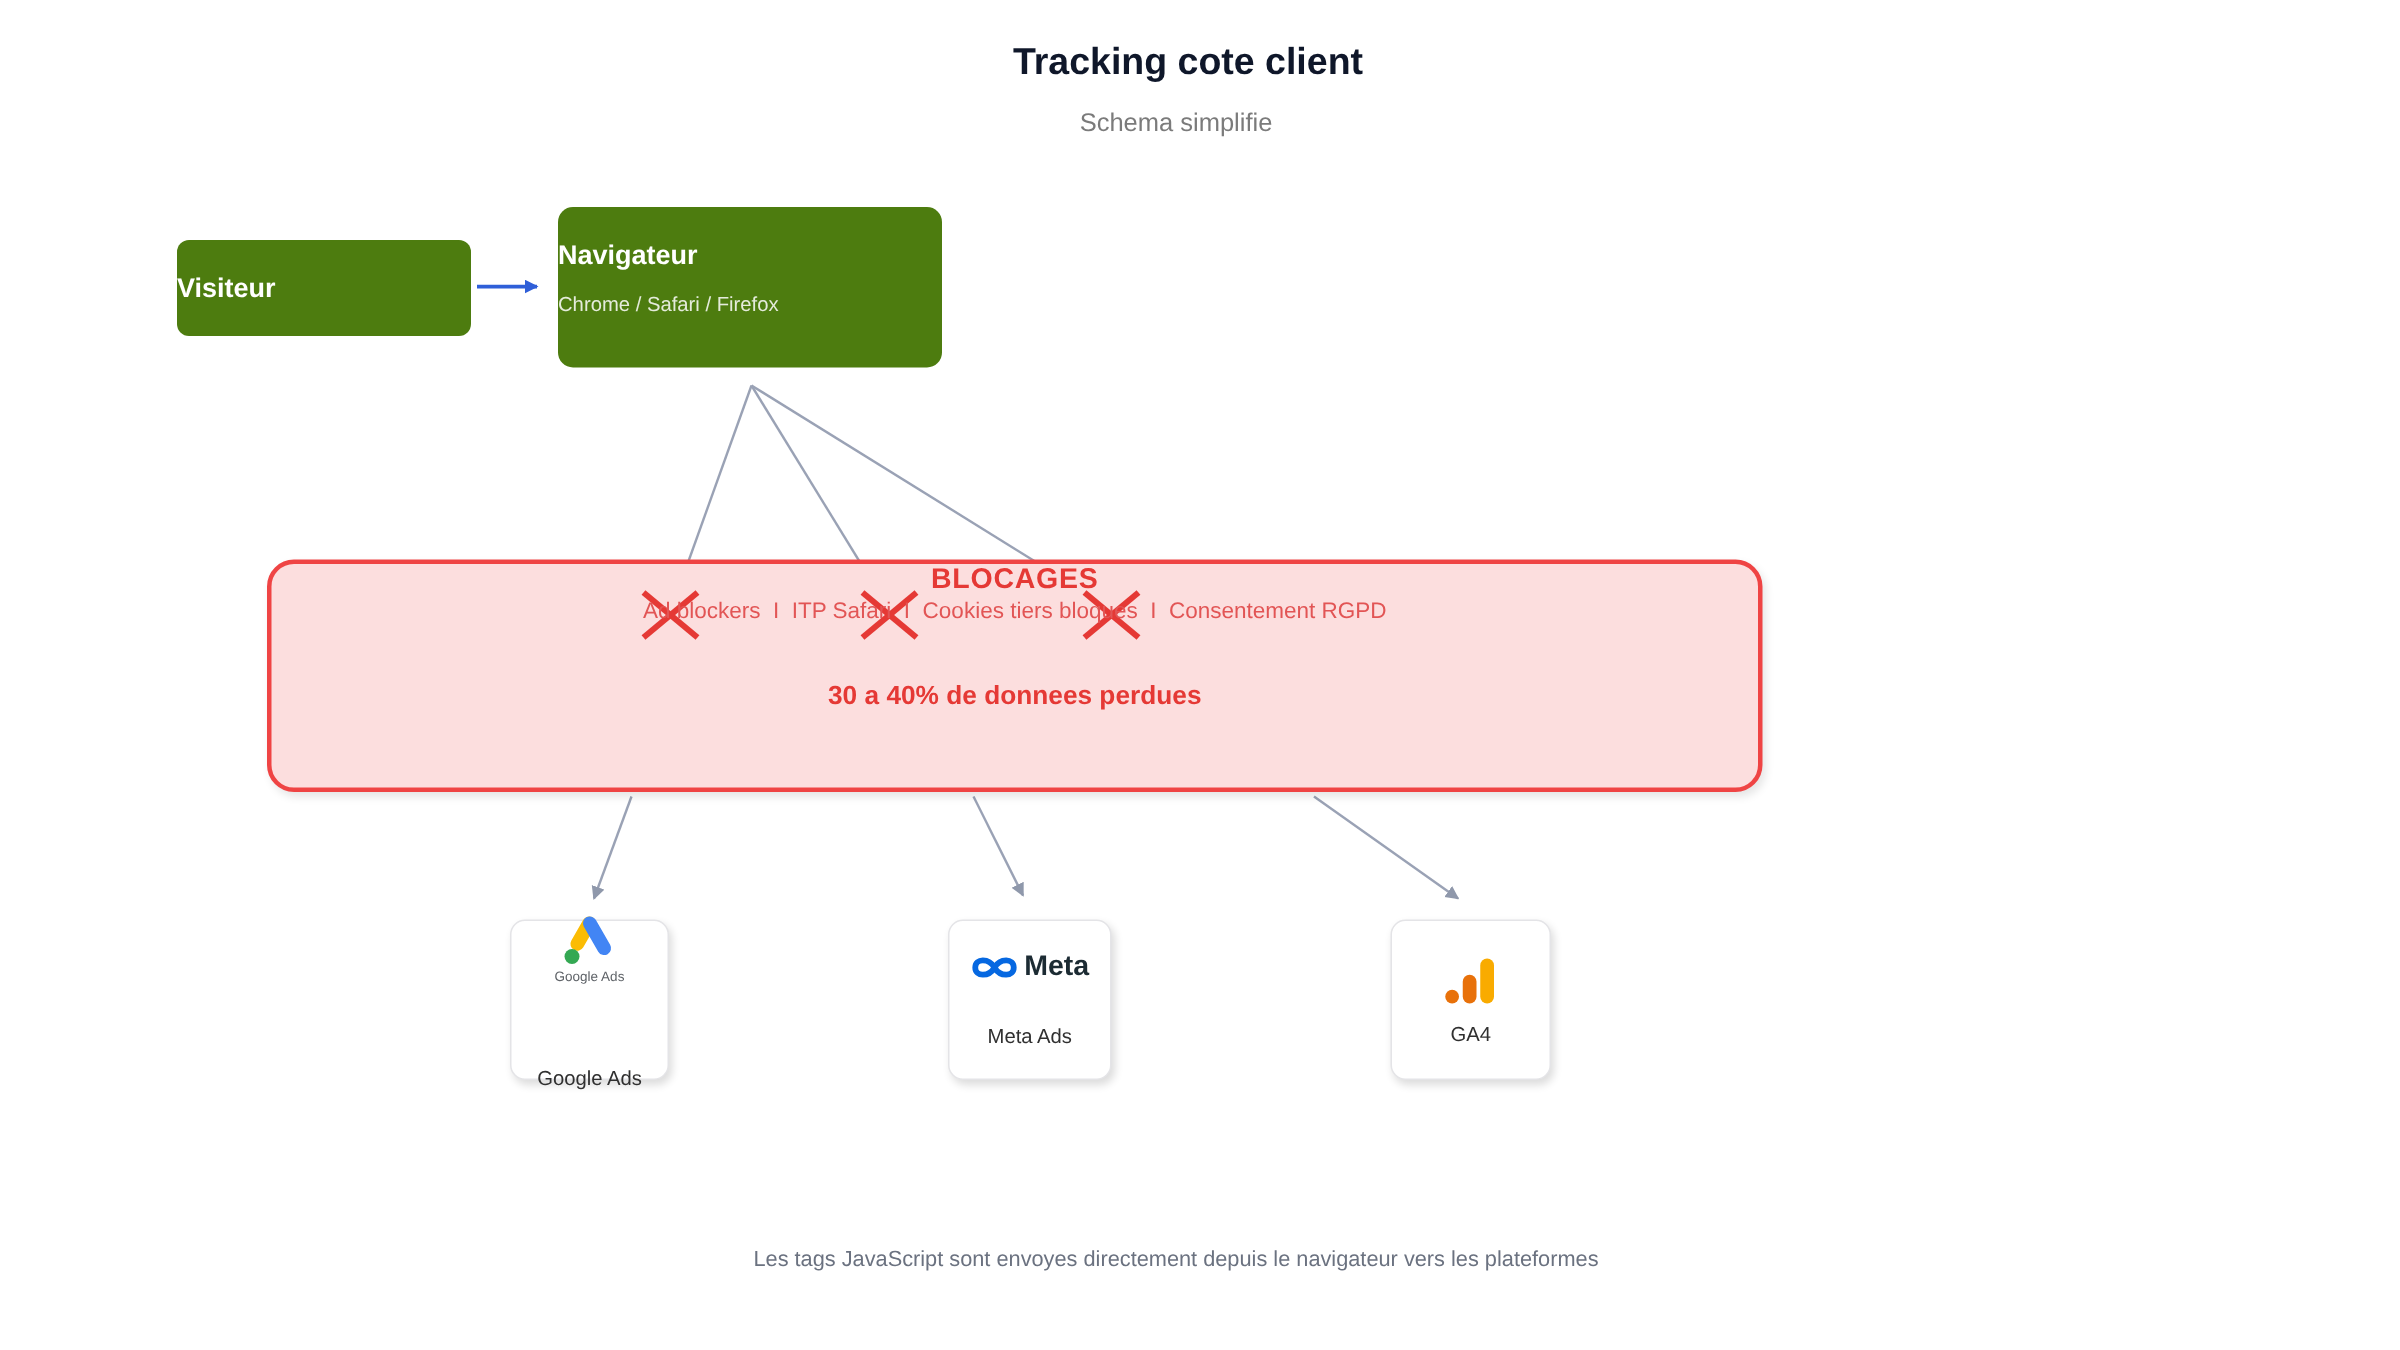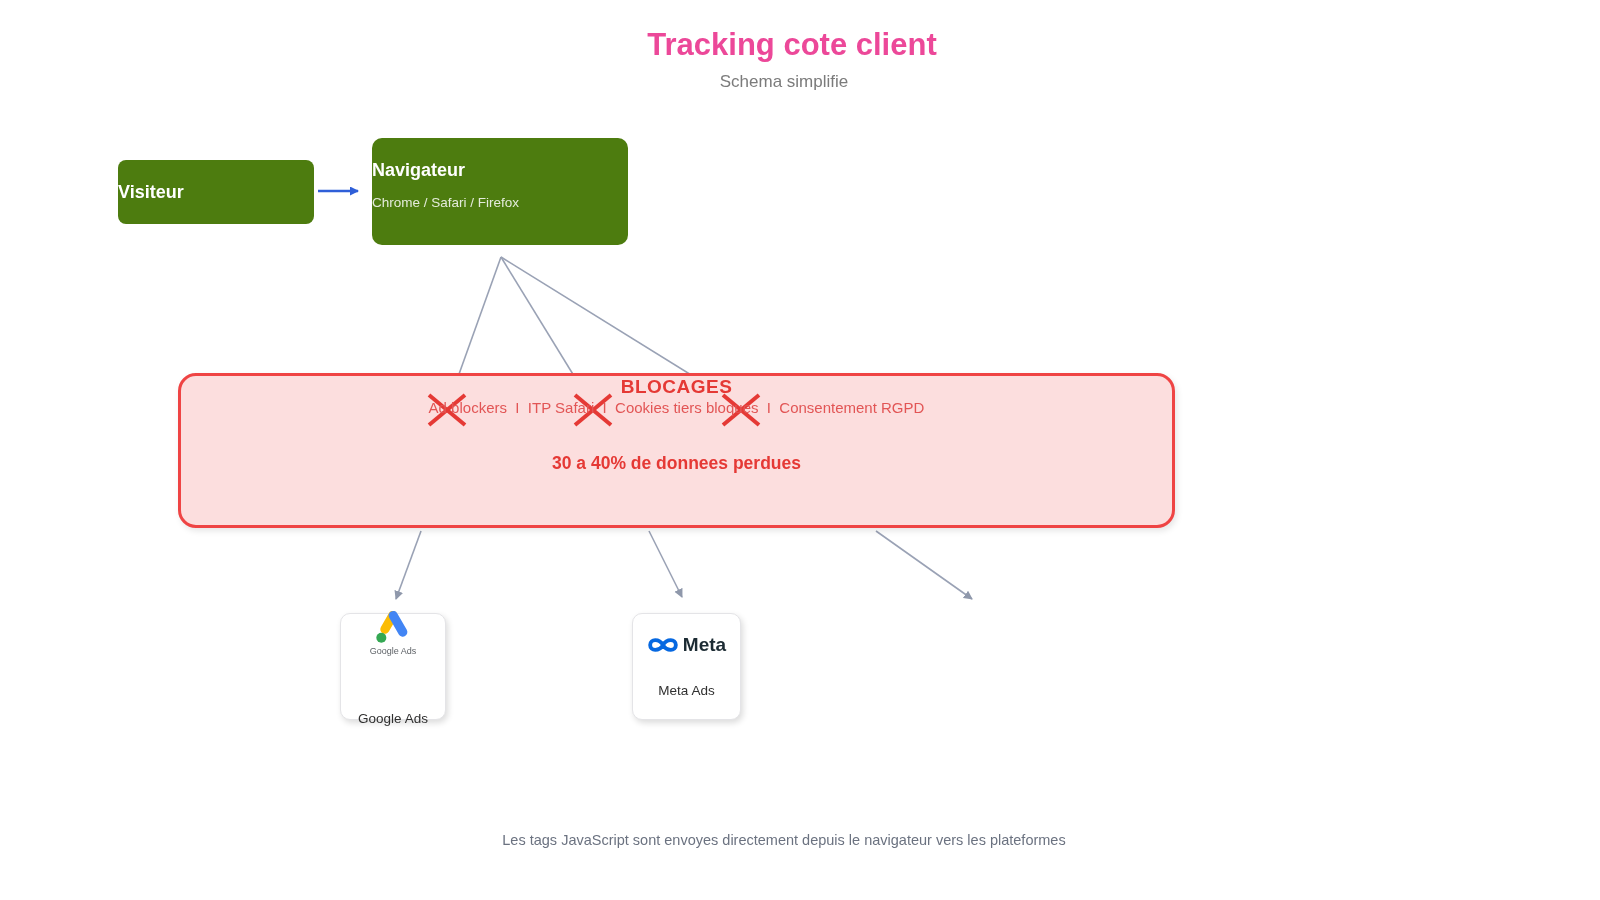--- a/index.html
+++ b/index.html
@@ -3,21 +3,21 @@
 <meta charset="utf-8">
 <style>
   * { margin:0; padding:0; box-sizing:border-box; }
   html,body { width:1600px; height:900px; background:#ffffff; overflow:hidden;
               font-family:"Liberation Sans", sans-serif; }
   .canvas { position:relative; width:1600px; height:900px; background:#ffffff; }
 
   .connectors { position:absolute; left:0; top:0; z-index:1; }
 
   .page-title { position:absolute; top:26px; left:0; width:1568px; text-align:center;
-                font-size:31px; font-weight:bold; color:#ec4899; line-height:1.2; z-index:2;padding-left:16px; }
+                font-size:25px; font-weight:bold; color:#0f172a; line-height:1.2; z-index:2;padding-left:16px; }
   .page-subtitle { position:absolute; top:72px; left:0; width:1568px; text-align:center;
                    font-size:17px; color:#7b7b7b; line-height:1.2; z-index:2; }
 
   .node { position:absolute; background:#4d7c0f; color:#ffffff; z-index:2;
           display:flex; flex-direction:column; align-items:flex-start; justify-content:center; }
   .node-visiteur { left:118px; top:160px; width:196px; height:64px; border-radius:8px;
                    font-size:18px; font-weight:bold; }
   .node-navigateur { left:372px; top:138px; width:256px; height:107px; border-radius:10px;
                      padding-top:22px; gap:13px; justify-content:flex-start; }
   .node-title { font-size:18px; font-weight:bold; line-height:1.2; }
@@ -121,16 +121,24 @@
   <div class="card card-meta">
     <div class="logo-meta">
       <svg width="32" height="22" viewBox="0 0 34 24">
         <path d="M 17 12 C 13 5, 3 5, 3 12 C 3 19, 13 19, 17 12 C 21 5, 31 5, 31 12 C 31 19, 21 19, 17 12 Z" fill="none" stroke="#0668E1" stroke-width="4.2" stroke-linecap="round" stroke-linejoin="round"></path>
       </svg>
       <span class="meta-word">Meta</span>
     </div>
     <div class="card-label">Meta Ads</div>
   </div>
 
+  <div class="card card-ga4">
+    <svg width="40" height="40" viewBox="0 0 48 48">
+      <rect x="31" y="6" width="11" height="36" rx="5.5" fill="#F9AB00"></rect>
+      <rect x="17" y="19" width="11" height="23" rx="5.5" fill="#E8710A"></rect>
+      <circle cx="8.5" cy="36.5" r="5.5" fill="#E8710A"></circle>
+    </svg>
+    <div class="card-label">GA4</div>
+  </div>
 
   <div class="footer-note">Les tags JavaScript sont envoyes directement depuis le navigateur vers les plateformes</div>
 
 </div>
 
 </body></html>

